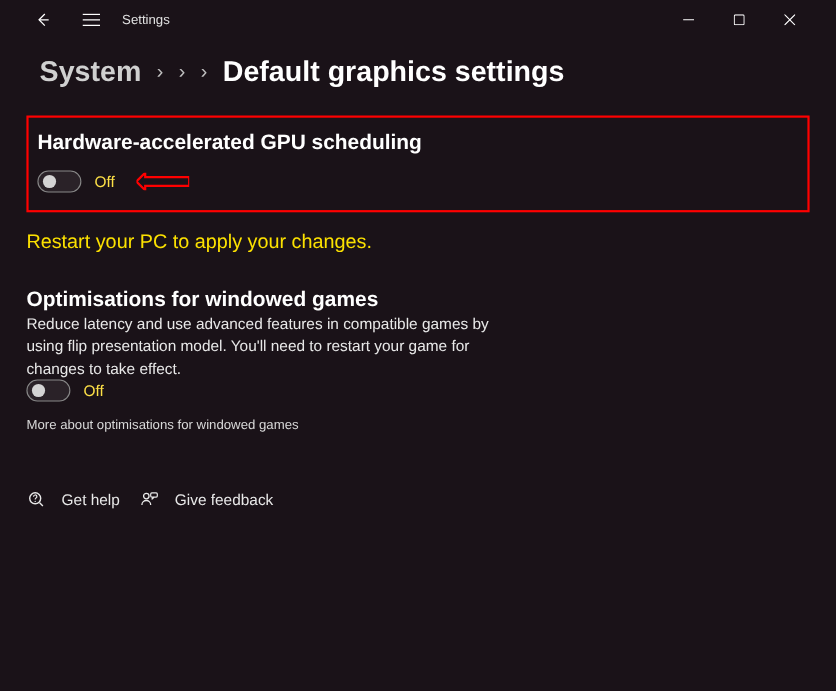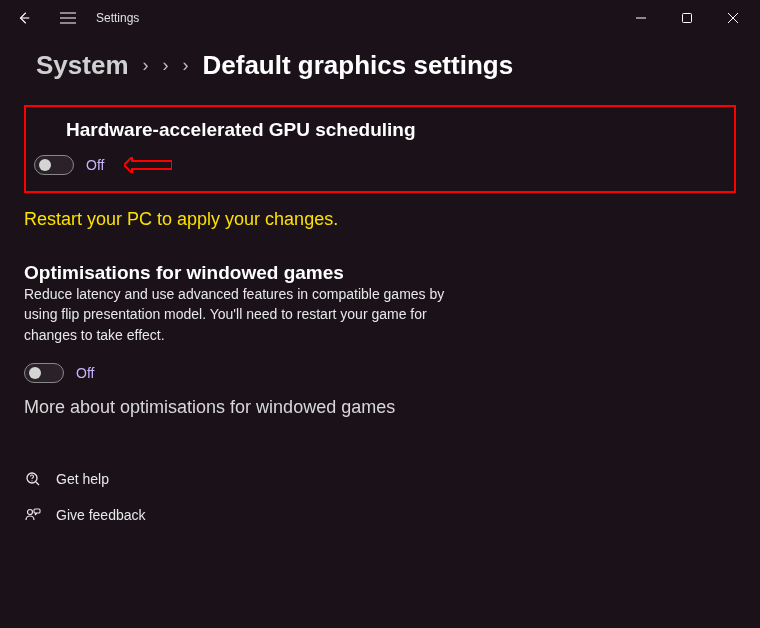--- a/index.html
+++ b/index.html
@@ -12,21 +12,21 @@
       height: 628px;
       background: #1a1218;
       color: #ffffff;
       font-family: "Segoe UI", -apple-system, sans-serif;
       overflow: hidden;
     }
     .titlebar {
       display: flex;
       align-items: flex-end;
       height: 36px;
-      padding: 0 4px;
+      padding: 0 19px;
     }
     .titlebar-left {
       display: flex;
       align-items: center;
       gap: 4px;
     }
     .titlebar-btn {
       width: 40px;
       height: 36px;
       display: flex;
@@ -78,21 +78,20 @@
     }
     .section-box {
       border: 2px solid #ff0000;
       padding: 12px 18px 16px 8px;
       margin-bottom: 8px;
     }
     .section-title {
       font-size: 19px;
       font-weight: 600;
       margin-bottom: 14px;
-      margin-left: 32px;
     }
     .section-desc {
       font-size: 14px;
       color: #e8e8e8;
       line-height: 1.45;
       margin-bottom: 14px;
       max-width: 450px;
     }
     .toggle-row {
       display: flex;
@@ -112,52 +111,51 @@
       width: 12px;
       height: 12px;
       border-radius: 50%;
       background: #d4d4d4;
       position: absolute;
       top: 3px;
       left: 4px;
     }
     .toggle-label {
       font-size: 14px;
-      color: #c4b5fd;
+      color: #fde047;
     }
     .red-arrow {
       margin-left: 8px;
     }
     .restart-note {
       color: #fce100;
       font-size: 18px;
       padding: 8px 0 0 0;
       margin-bottom: 32px;
     }
     .sec2-title {
       font-size: 19px;
       font-weight: 600;
     }
     .sec2-desc {
       font-size: 14px;
       color: #e8e8e8;
       line-height: 1.45;
       max-width: 440px;
-      margin-bottom: 18px;
     }
     .link-text {
-      font-size: 18px;
+      font-size: 12px;
       color: #d8d8d8;
       margin-top: 14px;
       cursor: pointer;
     }
     .footer-links {
       margin-top: 52px;
       display: flex;
-      flex-direction: column;
+      flex-direction: row;
       gap: 18px;
     }
     .footer-link {
       display: flex;
       align-items: center;
       gap: 14px;
       font-size: 14px;
       color: #e8e8e8;
       cursor: pointer;
     }

